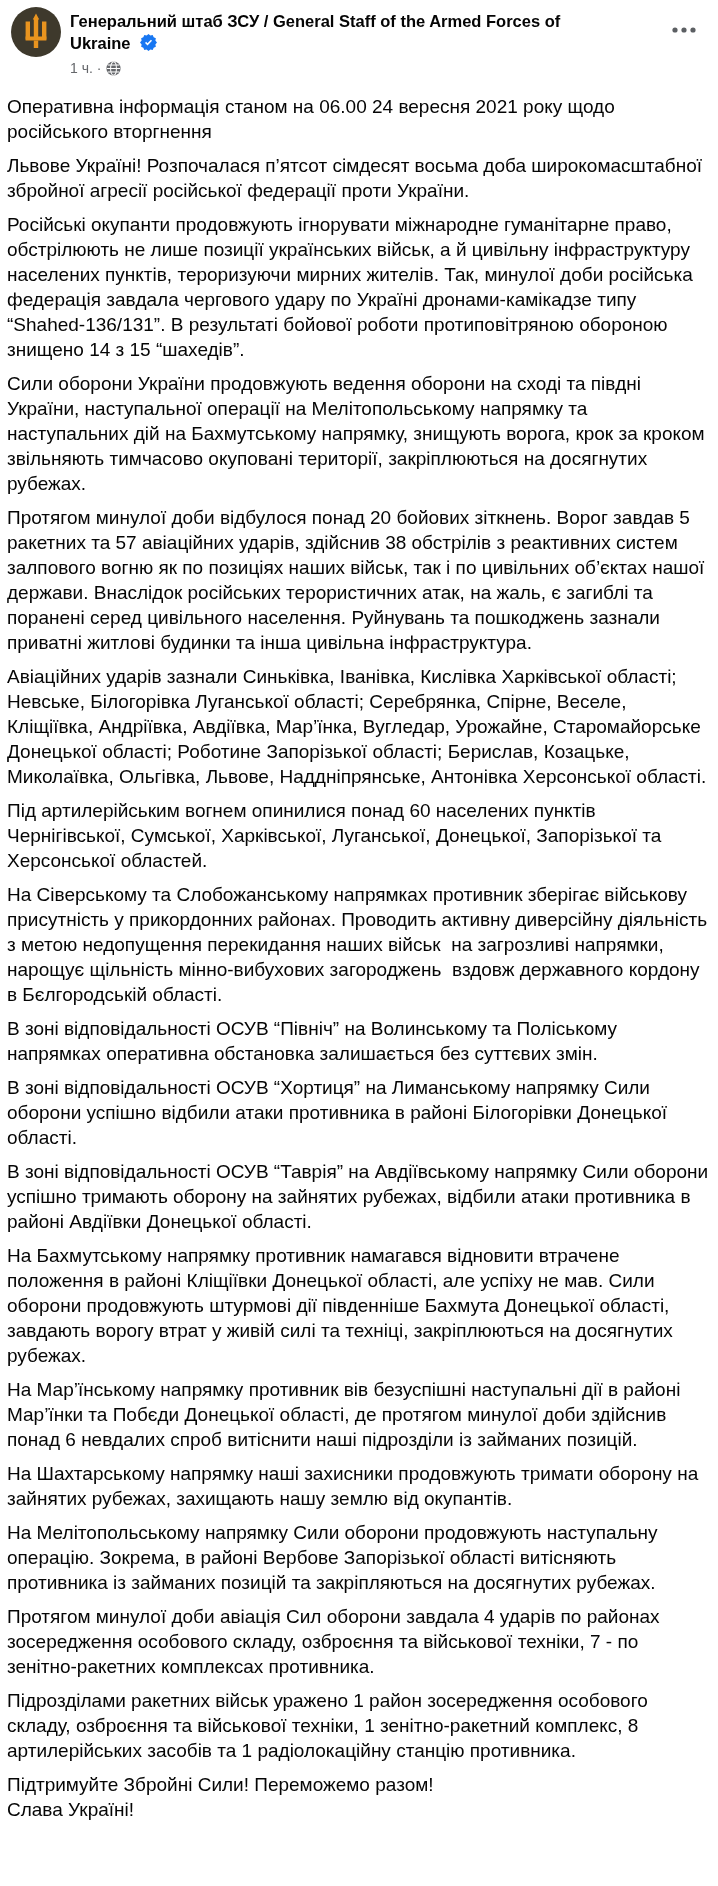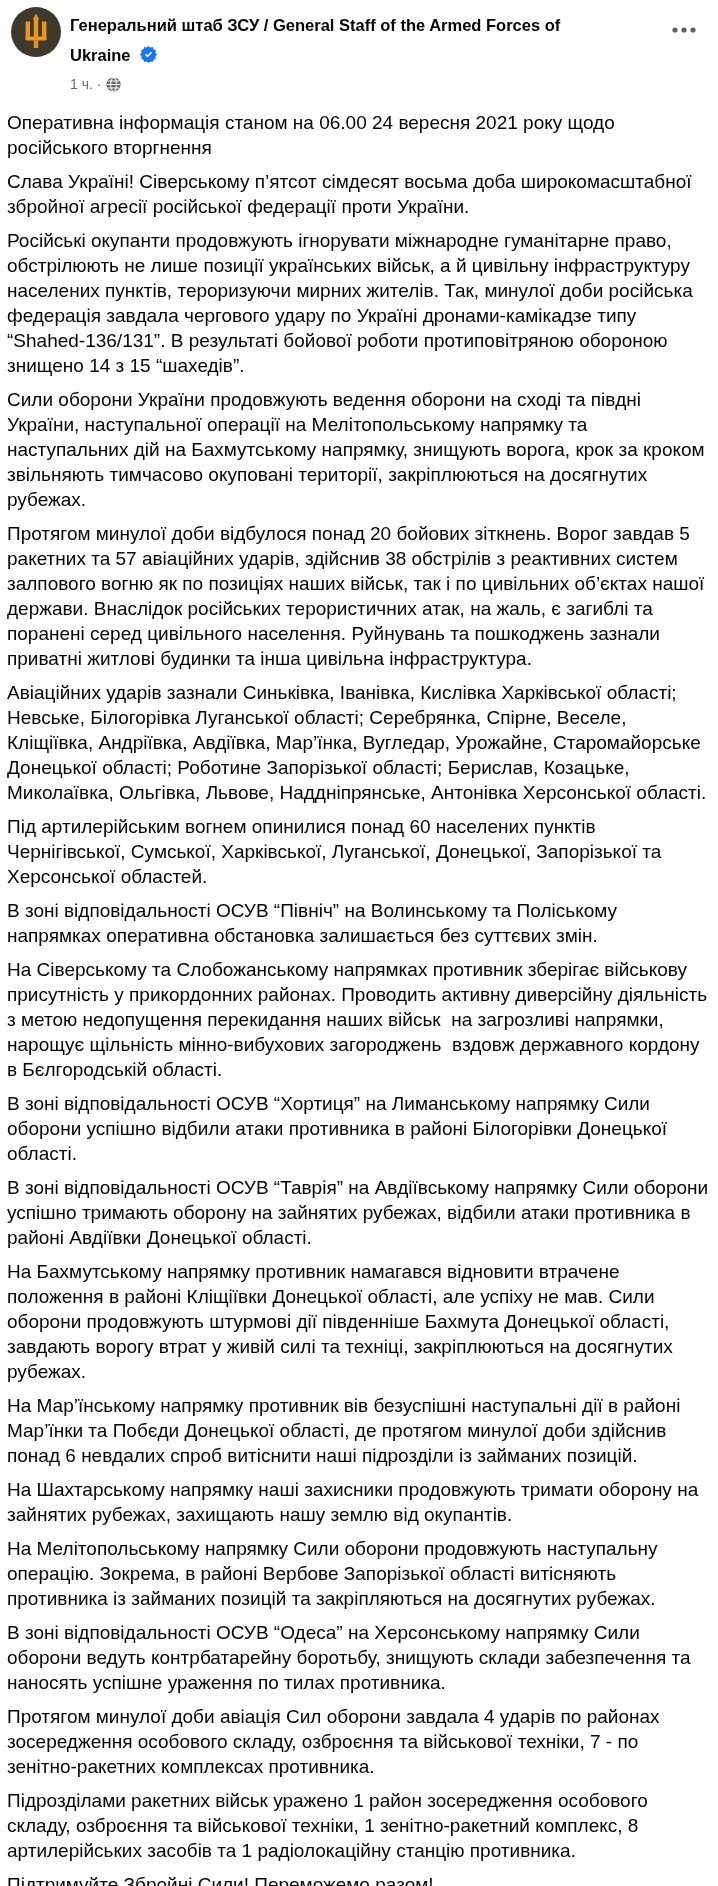--- a/index.html
+++ b/index.html
@@ -36,21 +36,21 @@
   .header-info {
     margin-left: 9px;
     padding-top: 3px;
     min-width: 0;
   }
   .page-name-link {
     display: block;
     max-width: 548px;
     font-size: 16.5px;
     font-weight: 700;
-    line-height: 30px;
+    line-height: 22px;
     color: #050505;
     text-decoration: none;
     cursor: pointer;
   }
   .verified-badge {
     vertical-align: -2px;
     margin-left: 5px;
   }
   .post-meta {
     margin-top: 4px;
@@ -140,34 +140,33 @@
           <circle cx="5" cy="5" r="2.6" fill="#5c5f63"></circle>
           <circle cx="14" cy="5" r="2.6" fill="#5c5f63"></circle>
           <circle cx="23" cy="5" r="2.6" fill="#5c5f63"></circle>
         </svg>
       </span>
     </button>
   </div>
 
   <div class="post-content">
     <p>Оперативна інформація станом на 06.00 24 вересня 2021 року щодо російського вторгнення</p>
-    <p>Слава Україні! Сіверському п’ятсот сімдесят восьма доба широкомасштабної збройної агресії російської федерації проти України.</p>
+    <p>Львове Україні! Розпочалася п’ятсот сімдесят восьма доба широкомасштабної збройної агресії російської федерації проти України.</p>
     <p>Російські окупанти продовжують ігнорувати міжнародне гуманітарне право, обстрілюють не лише позиції українських військ, а й цивільну інфраструктуру населених пунктів, тероризуючи мирних жителів. Так, минулої доби російська федерація завдала чергового удару по Україні дронами-камікадзе типу “Shahed-136/131”. В результаті бойової роботи протиповітряною обороною знищено 14 з 15 “шахедів”.</p>
     <p>Сили оборони України продовжують ведення оборони на сході та півдні України, наступальної операції на Мелітопольському напрямку та наступальних дій на Бахмутському напрямку, знищують ворога, крок за кроком звільняють тимчасово окуповані території, закріплюються на досягнутих рубежах.</p>
     <p>Протягом минулої доби відбулося понад 20 бойових зіткнень. Ворог завдав 5 ракетних та 57 авіаційних ударів, здійснив 38 обстрілів з реактивних систем залпового вогню як по позиціях наших військ, так і по цивільних об’єктах нашої держави. Внаслідок російських терористичних атак, на жаль, є загиблі та поранені серед цивільного населення. Руйнувань та пошкоджень зазнали приватні житлові будинки та інша цивільна інфраструктура.</p>
     <p>Авіаційних ударів зазнали Синьківка, Іванівка, Кислівка Харківської області; Невське, Білогорівка Луганської області; Серебрянка, Спірне, Веселе, Кліщіївка, Андріївка, Авдіївка, Мар’їнка, Вугледар, Урожайне, Старомайорське Донецької області; Роботине Запорізької області; Берислав, Козацьке, Миколаївка, Ольгівка, Львове, Наддніпрянське, Антонівка Херсонської області.</p>
     <p>Під артилерійським вогнем опинилися понад 60 населених пунктів Чернігівської, Сумської, Харківської, Луганської, Донецької, Запорізької та Херсонської областей.</p>
+    <p>На Сіверському та Слобожанському напрямках противник зберігає військову присутність у прикордонних районах. Проводить активну диверсійну діяльність з метою недопущення перекидання наших військ  на загрозливі напрямки, нарощує щільність мінно-вибухових загороджень  вздовж державного кордону в Бєлгородській області.</p>
     <p>В зоні відповідальності ОСУВ “Північ” на Волинському та Поліському напрямках оперативна обстановка залишається без суттєвих змін.</p>
-    <p>На Сіверському та Слобожанському напрямках противник зберігає військову присутність у прикордонних районах. Проводить активну диверсійну діяльність з метою недопущення перекидання наших військ  на загрозливі напрямки, нарощує щільність мінно-вибухових загороджень  вздовж державного кордону в Бєлгородській області.</p>
     <p>В зоні відповідальності ОСУВ “Хортиця” на Лиманському напрямку Сили оборони успішно відбили атаки противника в районі Білогорівки Донецької області.</p>
     <p>В зоні відповідальності ОСУВ “Таврія” на Авдіївському напрямку Сили оборони успішно тримають оборону на зайнятих рубежах, відбили атаки противника в районі Авдіївки Донецької області.</p>
     <p>На Бахмутському напрямку противник намагався відновити втрачене положення в районі Кліщіївки Донецької області, але успіху не мав. Сили оборони продовжують штурмові дії південніше Бахмута Донецької області, завдають ворогу втрат у живій силі та техніці, закріплюються на досягнутих рубежах.</p>
     <p>На Мар’їнському напрямку противник вів безуспішні наступальні дії в районі Мар’їнки та Побєди Донецької області, де протягом минулої доби здійснив понад 6 невдалих спроб витіснити наші підрозділи із займаних позицій.</p>
     <p>На Шахтарському напрямку наші захисники продовжують тримати оборону на зайнятих рубежах, захищають нашу землю від окупантів.</p>
     <p>На Мелітопольському напрямку Сили оборони продовжують наступальну операцію. Зокрема, в районі Вербове Запорізької області витісняють противника із займаних позицій та закріпляються на досягнутих рубежах.</p>
-    <p>В зоні відповідальності ОСУВ “Одеса” на Херсонському напрямку Сили оборони ведуть контрбатарейну боротьбу, знищують склади забезпечення та наносять успішне ураження по тилах противника.</p>
     <p>Протягом минулої доби авіація Сил оборони завдала 4 ударів по районах зосередження особового складу, озброєння та військової техніки, 7 - по зенітно-ракетних комплексах противника.</p>
     <p>Підрозділами ракетних військ уражено 1 район зосередження особового складу, озброєння та військової техніки, 1 зенітно-ракетний комплекс, 8 артилерійських засобів та 1 радіолокаційну станцію противника.</p>
     <p>Підтримуйте Збройні Сили! Переможемо разом!
 Слава Україні!</p>
   </div>
 
 </div>
 
 </body></html>

